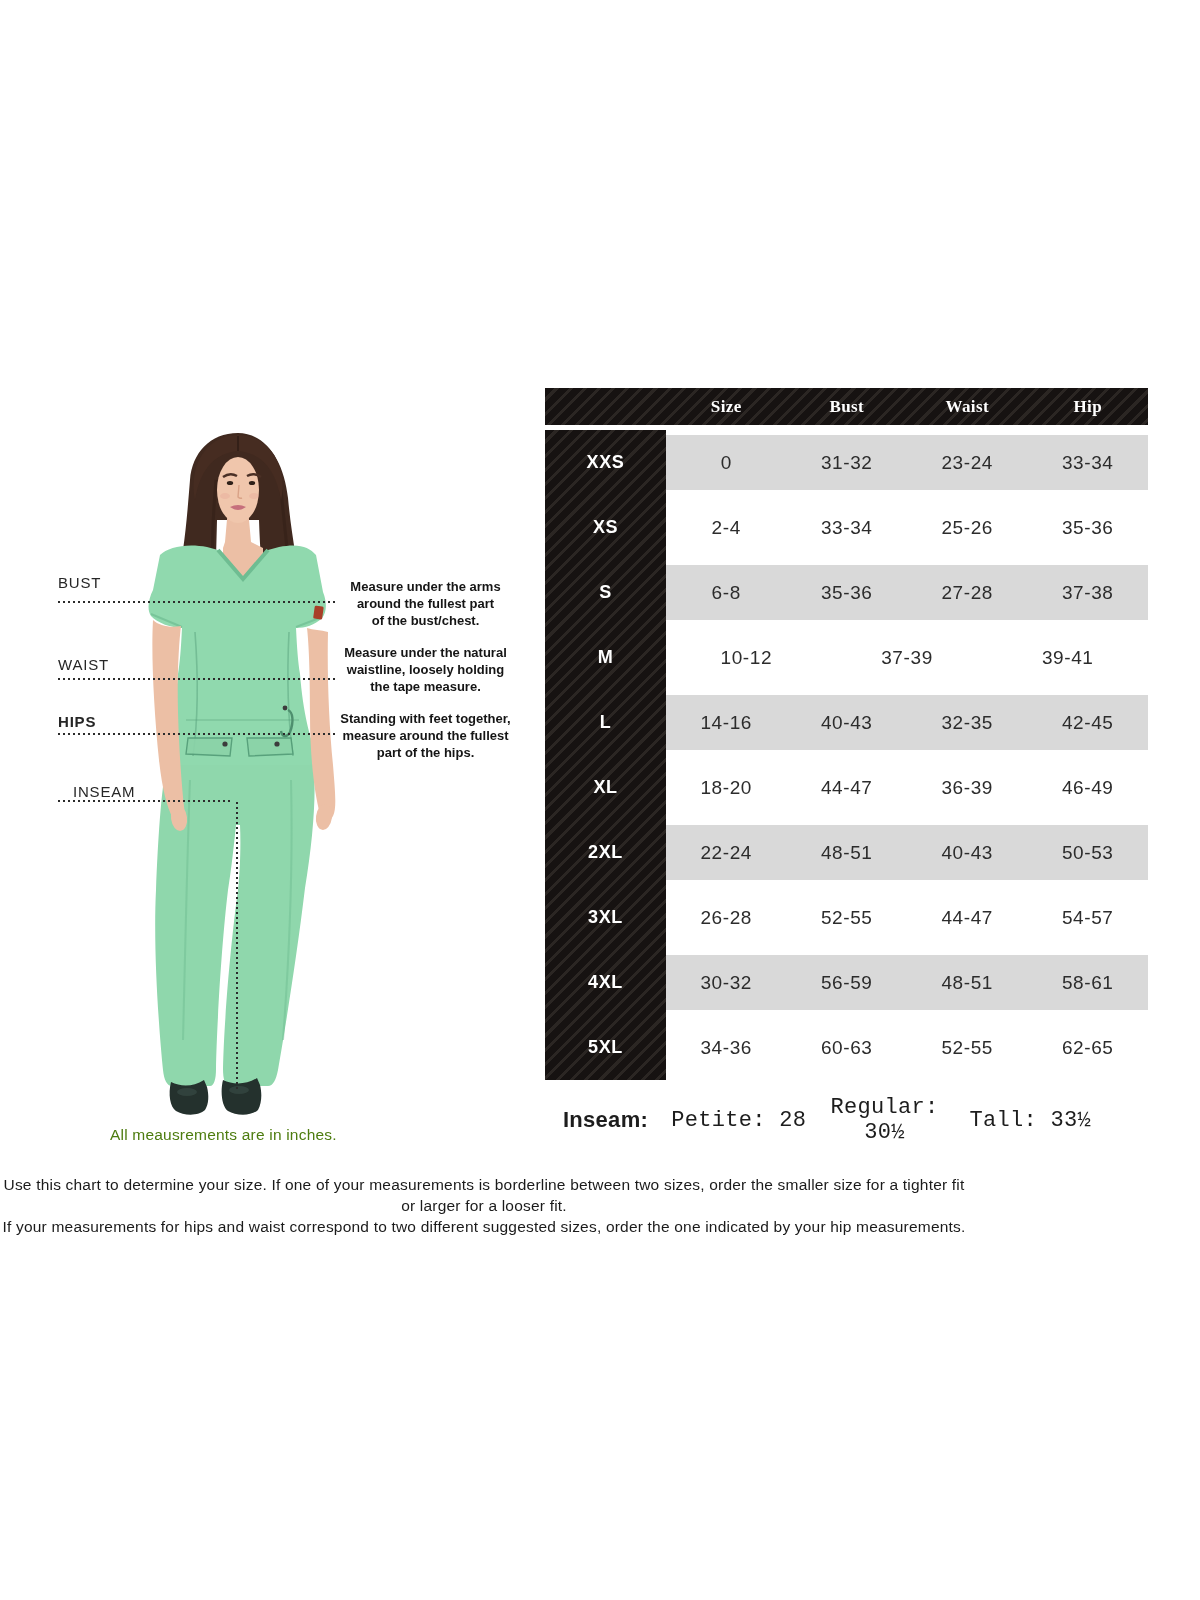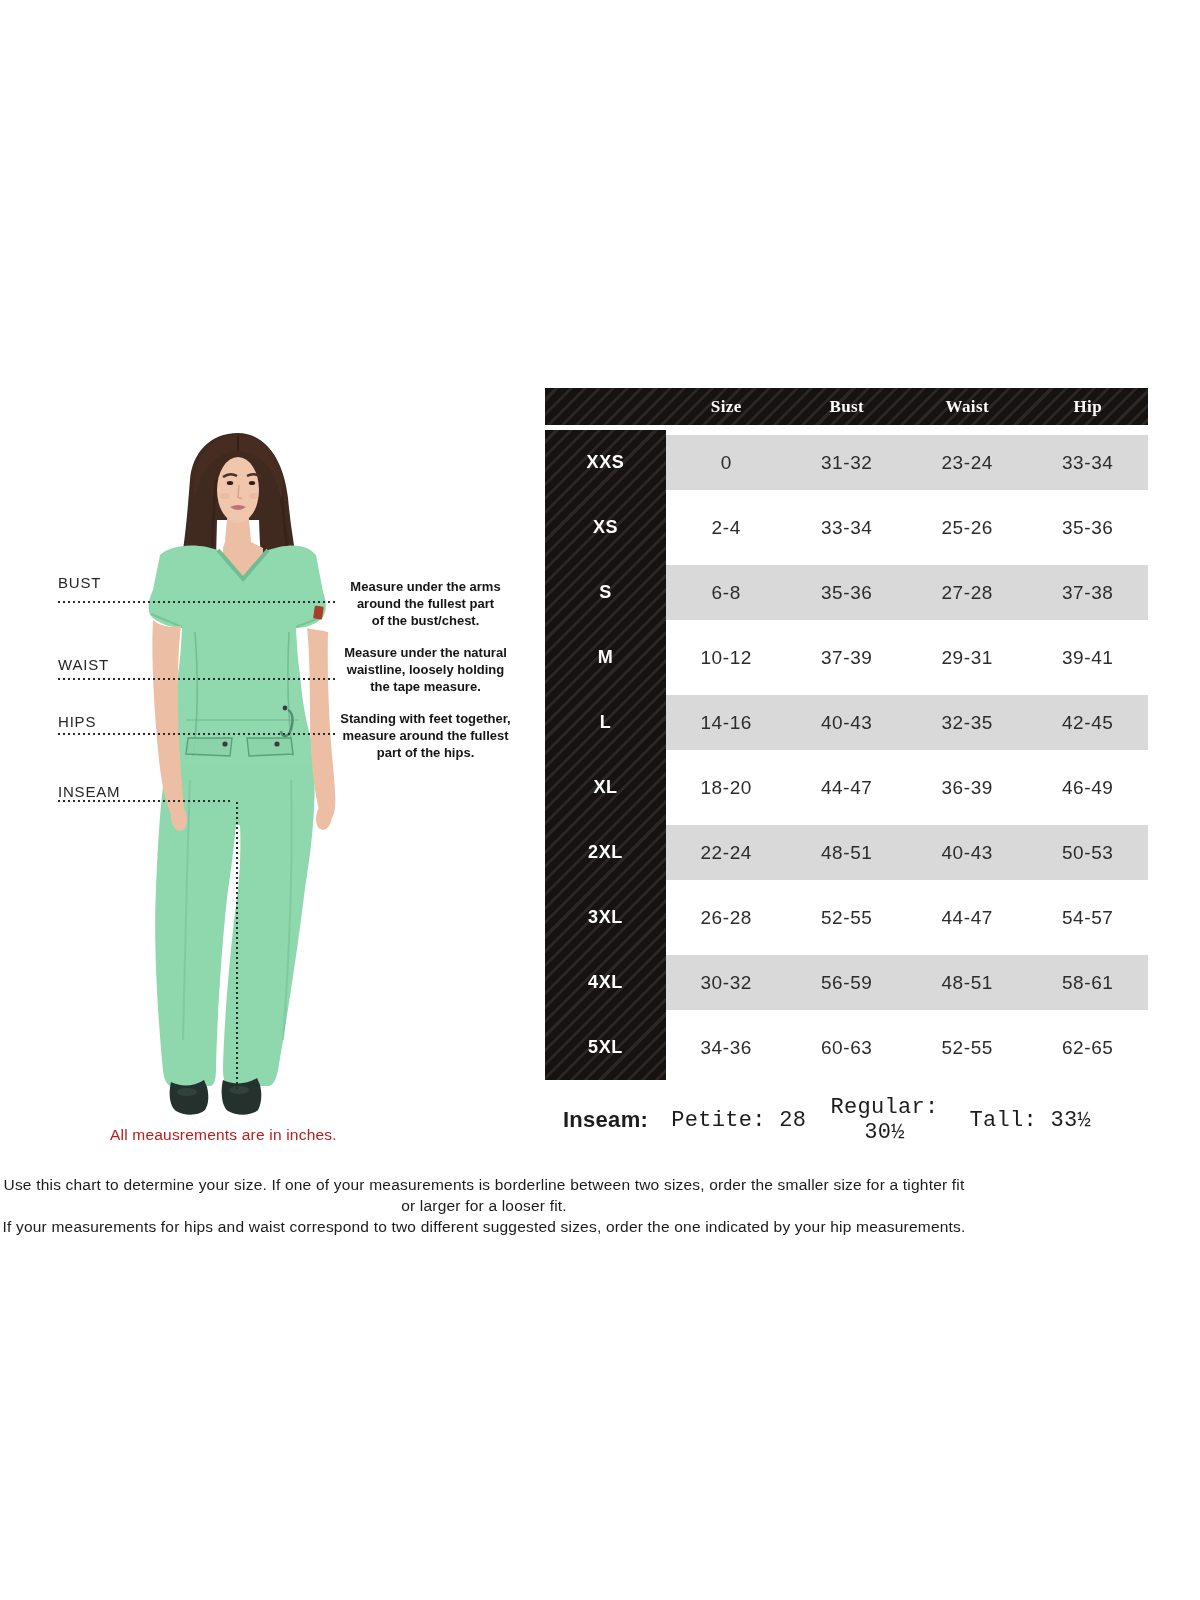--- a/index.html
+++ b/index.html
@@ -35,21 +35,21 @@
   .dcell{flex:1;display:flex;align-items:center;justify-content:center;
          font-size:19px;color:#2c2c2c;letter-spacing:.6px;background:transparent;}
   .trow.gray .dcell{background:#d9d9d9;box-shadow:inset 0 5px 0 0 #ffffff,inset 0 -5px 0 0 #ffffff;}
 
   .inseam-row{position:absolute;left:545px;top:1095px;width:603px;display:flex;z-index:3;
          align-items:center;font-size:22px;color:#1d1d1d;}
   .inseam-row .ilabel{width:121px;text-align:center;font-weight:bold;letter-spacing:.3px;}
   .inseam-row .ival{flex:1;text-align:center;letter-spacing:.3px;font-family:Liberation Mono, monospace;}
   .inseam-row .ival.tall{padding-right:45px;}
 
-  .note{position:absolute;left:110px;top:1126px;font-size:15.5px;color:#b91c1c;z-index:3;letter-spacing:.2px;}
+  .note{position:absolute;left:110px;top:1126px;font-size:15.5px;color:#4d7c0f;z-index:3;letter-spacing:.2px;}
 
   .footer{position:absolute;left:0;top:1174px;width:968px;text-align:center;z-index:3;
           font-size:15.5px;line-height:21px;color:#1b1b1b;letter-spacing:.2px;}
 </style>
 </head>
 <body>
 
 <div class="canvas">
 
   <div class="figure-wrap">
@@ -125,24 +125,24 @@
       <ellipse cx="229" cy="397" rx="8" ry="13" fill="#ecbfa5" transform="rotate(8 229 397)"></ellipse>
     </svg>
   </div>
 
   <div class="mlabel" style="top:574px;">BUST</div>
   <div class="mline" style="top:601px;width:279px;"></div>
 
   <div class="mlabel" style="top:656px;">WAIST</div>
   <div class="mline" style="top:678px;width:279px;"></div>
 
-  <div class="mlabel" style="top:713px;">HIPS</div>
+  <div class="mlabel" style="top:713px;font-weight:bold;">HIPS</div>
   <div class="mline" style="top:733px;width:279px;"></div>
 
-  <div class="mlabel" style="top:783px;">INSEAM</div>
+  <div class="mlabel" style="top:783px;margin-left:15px;">INSEAM</div>
   <div class="mline" style="top:800px;width:175px;"></div>
   <div class="vline" style="left:236px;top:802px;height:288px;"></div>
 
   <div class="instr" style="top:578px;">
     <div>Measure under the arms</div>
     <div>around the fullest part</div>
     <div>of the bust/chest.</div>
   </div>
   <div class="instr" style="top:644px;">
     <div>Measure under the natural</div>
@@ -184,21 +184,20 @@
         <div class="scell">S</div>
         <div class="dcell">6-8</div>
         <div class="dcell">35-36</div>
         <div class="dcell">27-28</div>
         <div class="dcell">37-38</div>
       </div>
       <div class="trow">
         <div class="scell">M</div>
         <div class="dcell">10-12</div>
         <div class="dcell">37-39</div>
-        <div class="dcell">29-31</div>
         <div class="dcell">39-41</div>
       </div>
       <div class="trow gray">
         <div class="scell">L</div>
         <div class="dcell">14-16</div>
         <div class="dcell">40-43</div>
         <div class="dcell">32-35</div>
         <div class="dcell">42-45</div>
       </div>
       <div class="trow">

